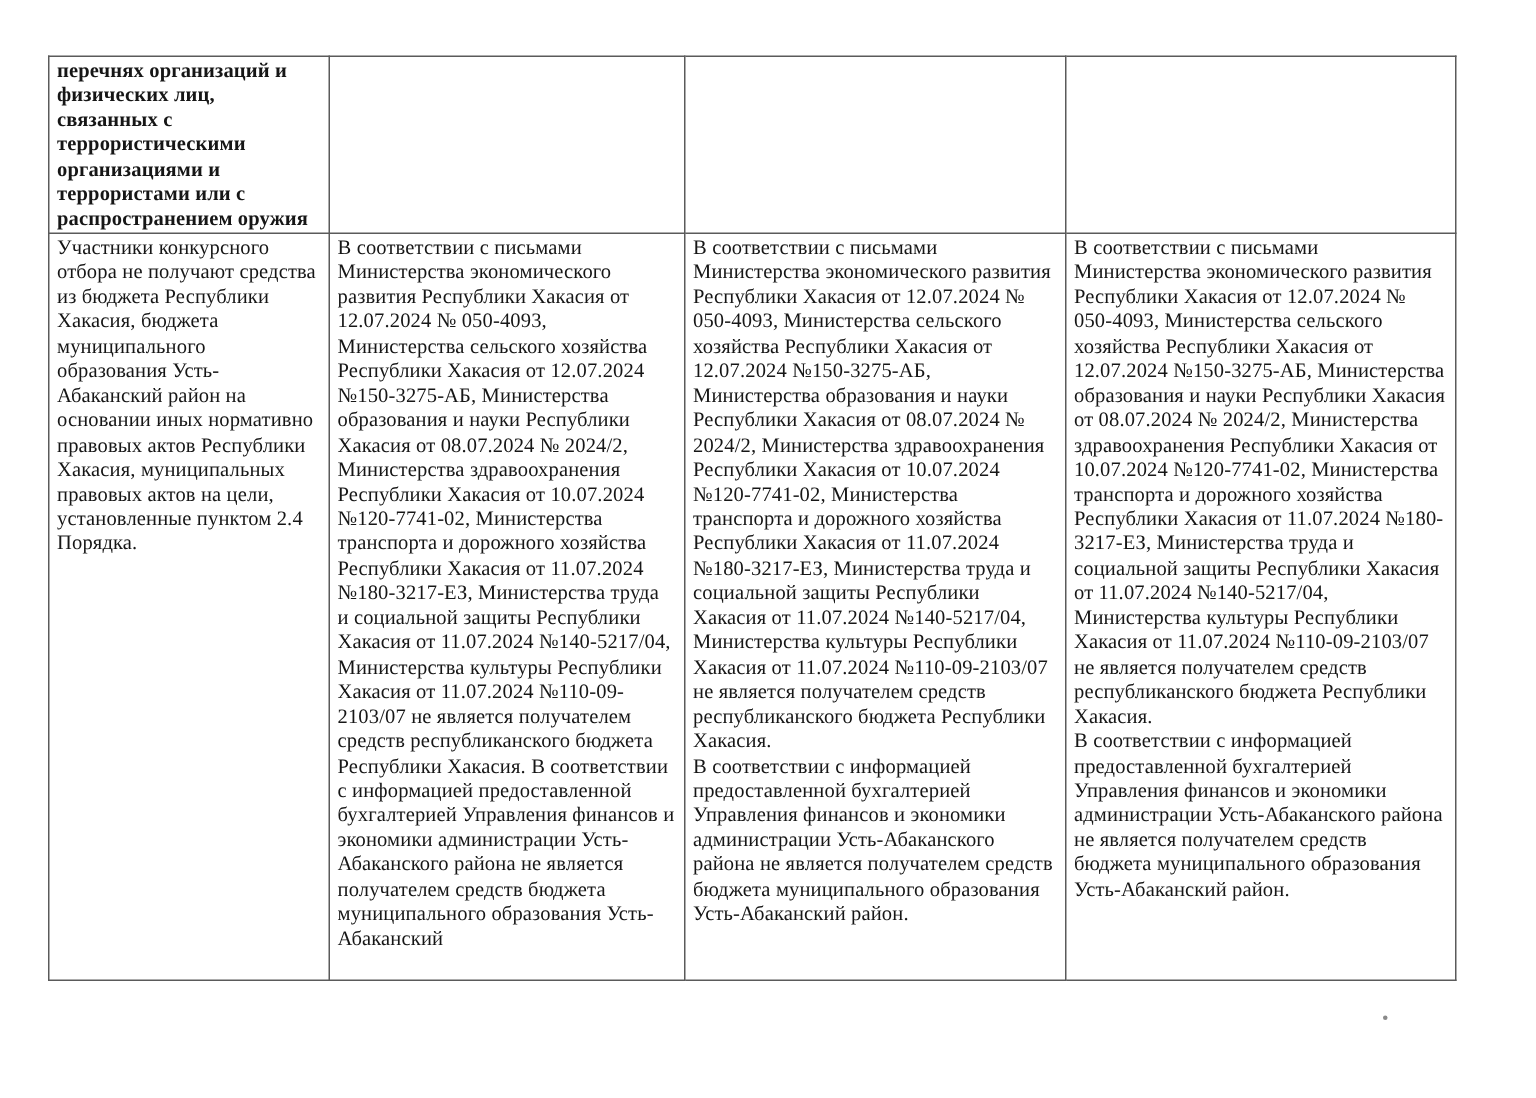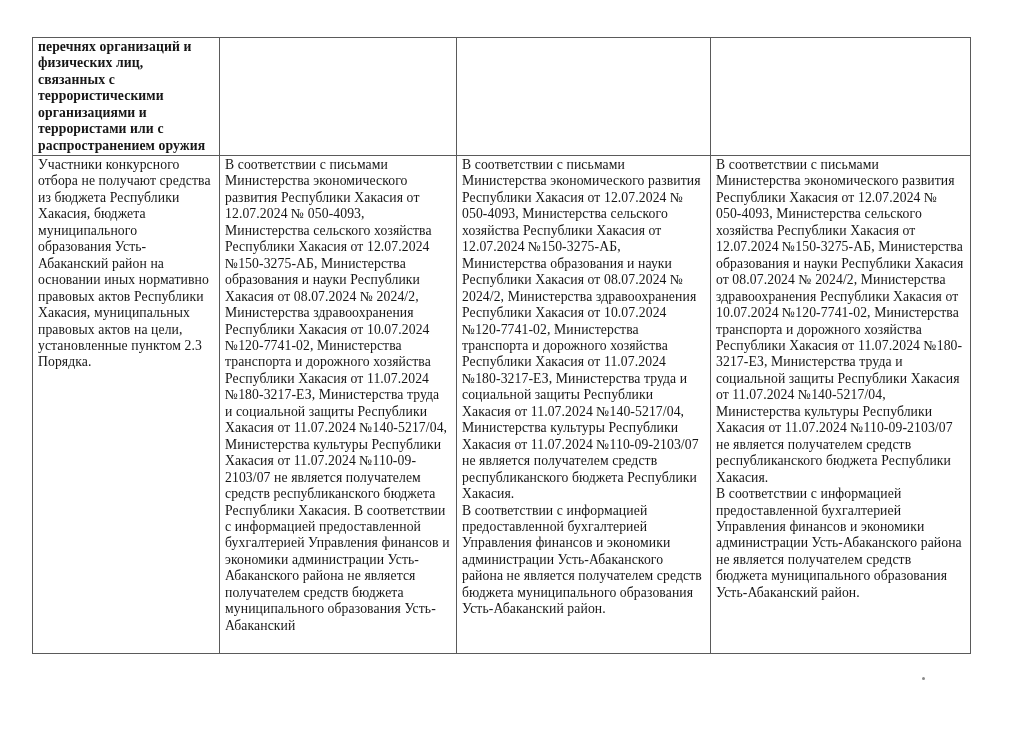--- a/index.html
+++ b/index.html
@@ -64,21 +64,21 @@
       </td>
       <td>
         <div class="ci">
             <p></p>
           </div>
       </td>
     </tr>
     <tr class="r2">
       <td>
         <div class="ci">
-            <p>Участники конкурсного отбора не получают средства из  бюджета Республики Хакасия, бюджета муниципального образования Усть-Абаканский район на основании иных нормативно правовых актов Республики Хакасия, муниципальных правовых актов на цели, установленные пунктом 2.3 Порядка.</p>
+            <p>Участники конкурсного отбора не получают средства из  бюджета Республики Хакасия, бюджета муниципального образования Усть-Абаканский район на основании иных нормативно правовых актов Республики Хакасия, муниципальных правовых актов на цели, установленные пунктом 2.4 Порядка.</p>
           </div>
       </td>
       <td>
         <div class="ci">
             <p>В соответствии с письмами Министерства экономического развития Республики Хакасия от 12.07.2024 № 050-4093, Министерства сельского хозяйства Республики Хакасия от 12.07.2024 №150-3275-АБ,  Министерства образования и науки Республики Хакасия от 08.07.2024 № 2024/2, Министерства здравоохранения Республики Хакасия от 10.07.2024 №120-7741-02, Министерства транспорта и дорожного хозяйства Республики Хакасия от 11.07.2024 №180-3217-ЕЗ, Министерства труда и социальной защиты Республики Хакасия от 11.07.2024 №140-5217/04,  Министерства культуры Республики Хакасия от 11.07.2024 №110-09-2103/07 не является получателем средств республиканского бюджета Республики Хакасия. В соответствии с информацией предоставленной бухгалтерией Управления финансов и экономики администрации Усть-Абаканского района  не является получателем средств бюджета муниципального образования Усть-Абаканский</p>
           </div>
       </td>
       <td>
         <div class="ci">
           <p>В соответствии с письмами Министерства экономического развития Республики Хакасия от 12.07.2024 № 050-4093, Министерства сельского хозяйства Республики Хакасия от 12.07.2024 №150-3275-АБ, Министерства образования и науки Республики Хакасия от 08.07.2024 № 2024/2, Министерства здравоохранения Республики Хакасия от 10.07.2024 №120-7741-02, Министерства транспорта и дорожного хозяйства Республики Хакасия от 11.07.2024 №180-3217-ЕЗ, Министерства труда и социальной защиты Республики Хакасия от 11.07.2024 №140-5217/04, Министерства культуры Республики Хакасия от 11.07.2024 №110-09-2103/07 не является получателем средств республиканского бюджета Республики Хакасия.</p>

